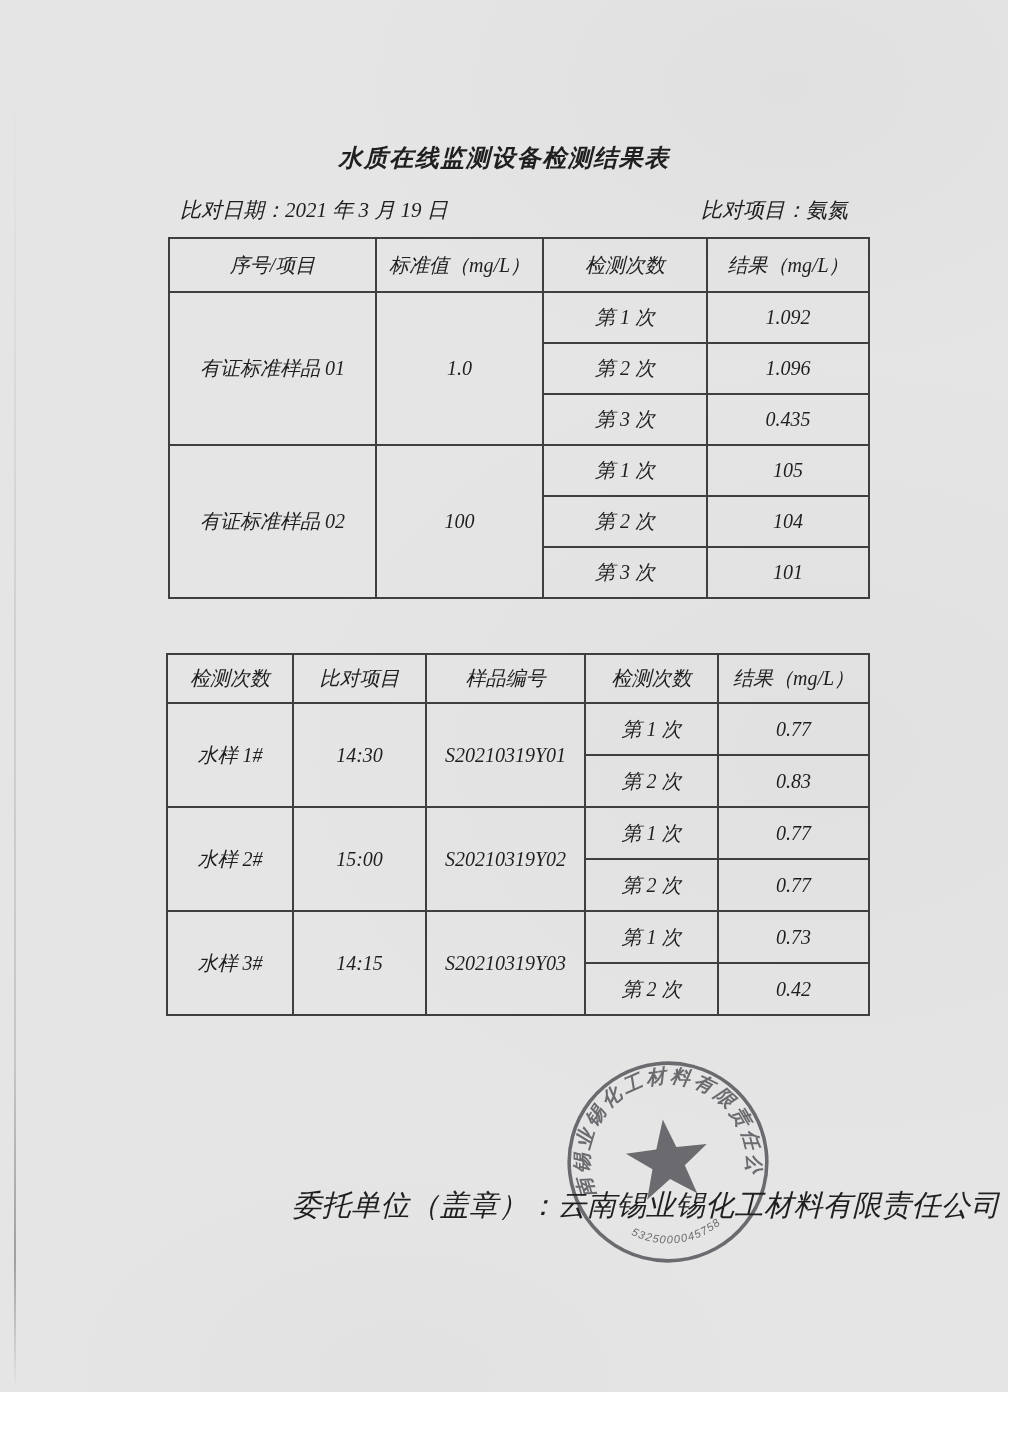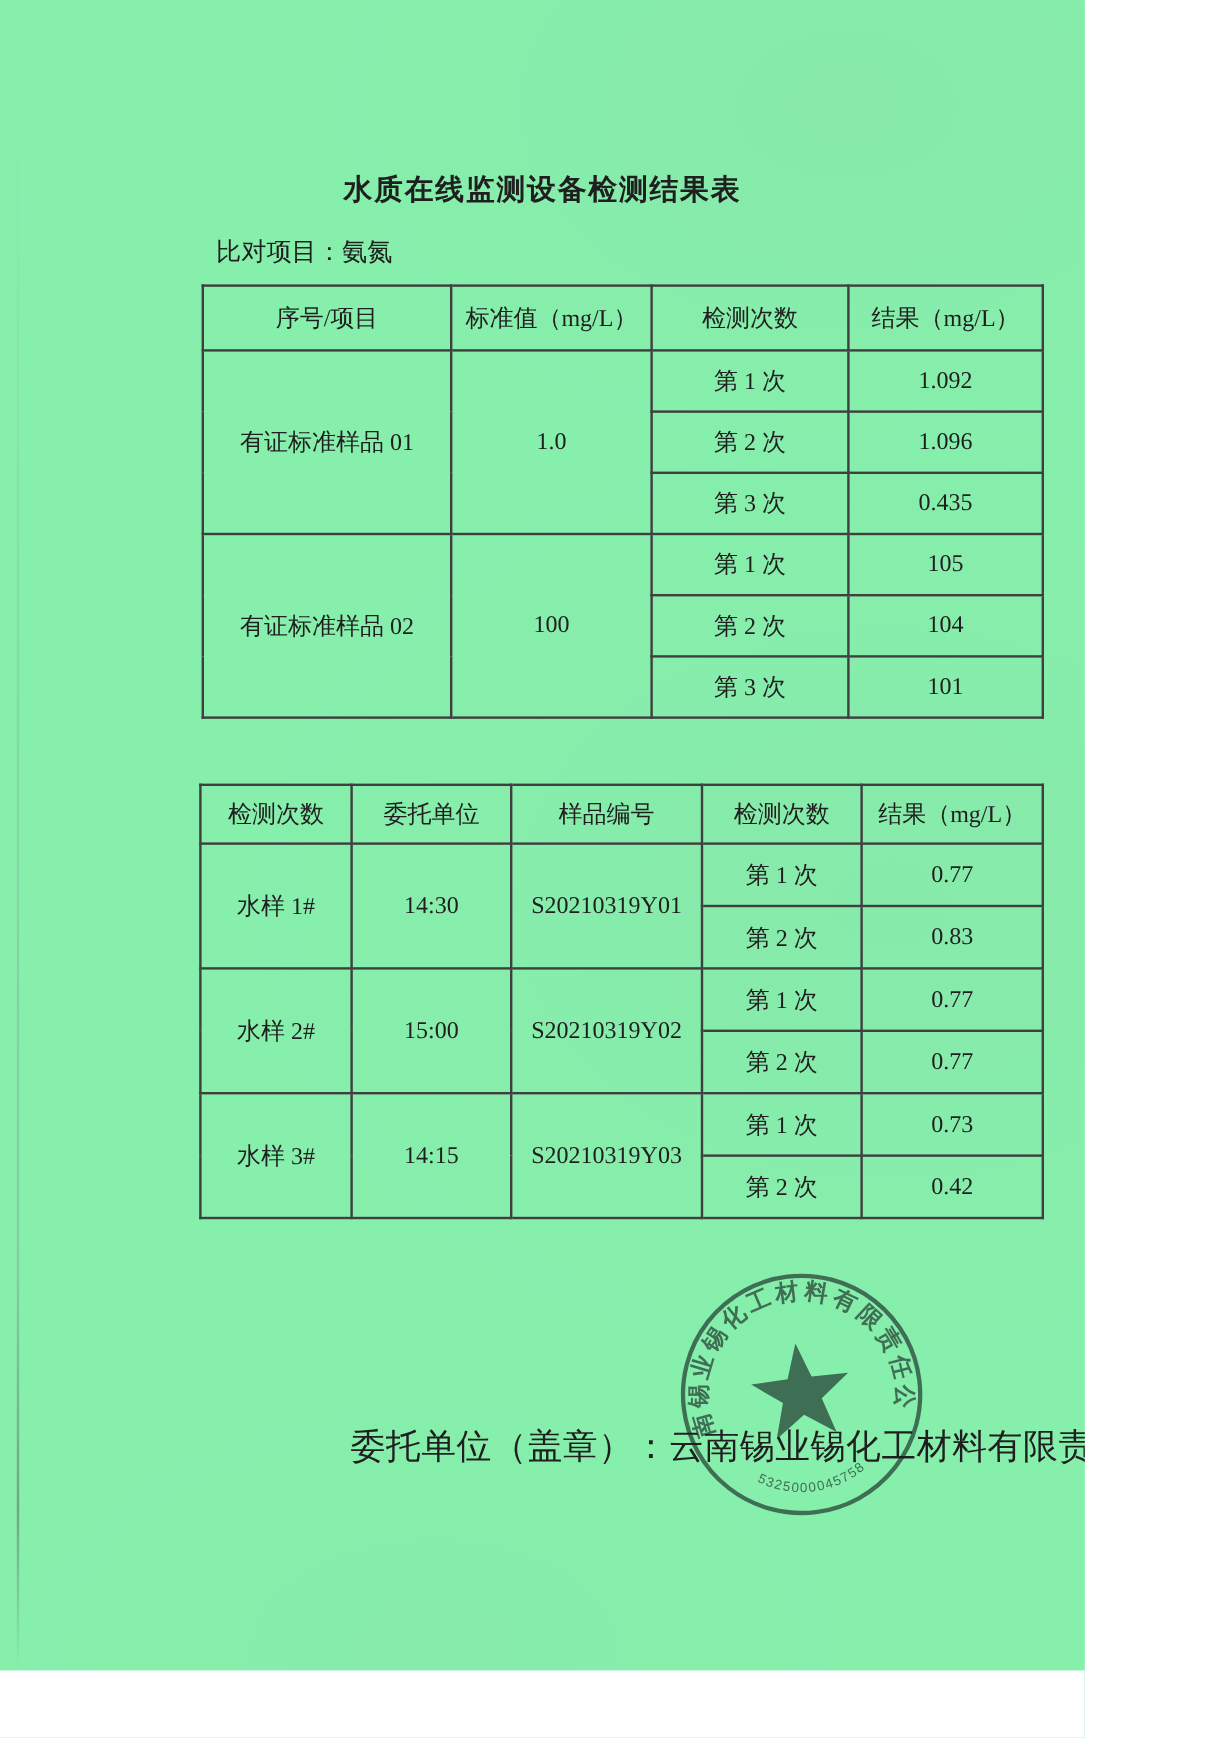--- a/index.html
+++ b/index.html
@@ -1,20 +1,21 @@
 <!DOCTYPE html>
 <html><head>
 <meta charset="utf-8">
 <style>
   html,body{margin:0;padding:0;background:#ffffff;}
   .page{
-    position:relative;width:904px;height:1448px;overflow:hidden;
-    background:#86efac;
+    position:relative;width:1008px;height:1448px;overflow:hidden;
+    background:#e5e5e5;
     font-family:"Liberation Serif","DejaVu Serif",serif;
     color:#1f1f1f;
+    font-style:italic;
   }
   .scan-shade{
     position:absolute;inset:0;pointer-events:none;
     background:
       radial-gradient(ellipse 620px 420px at 78% 6%, rgba(150,142,136,0.06), transparent 70%),
       radial-gradient(ellipse 760px 560px at 82% 52%, rgba(150,142,136,0.05), transparent 72%),
       radial-gradient(ellipse 500px 300px at 40% 95%, rgba(150,142,136,0.04), transparent 70%);
   }
   .edge-line{
     position:absolute;left:14px;top:80px;width:2px;height:1310px;
@@ -68,20 +69,21 @@
 <body>
 
 <div class="page">
   <div class="scan-shade"></div>
   <div class="edge-line"></div>
   <div class="bottom-strip"></div>
 
   <div class="doc-title">水质在线监测设备检测结果表</div>
 
   <div class="meta-row">
+    <span><span>比对日期：</span><span>2021 年 3 月 19 日</span></span>
     <span><span>比对项目：</span><span>氨氮</span></span>
   </div>
 
   <table class="t1">
     <colgroup>
         <col style="width:207px">
         <col style="width:167px">
         <col style="width:164px">
         <col style="width:162px">
       </colgroup>
@@ -127,21 +129,21 @@
     <colgroup>
         <col style="width:126px">
         <col style="width:133px">
         <col style="width:159px">
         <col style="width:133px">
         <col style="width:151px">
       </colgroup>
     <tbody>
         <tr>
       <th>检测次数</th>
-      <th>委托单位</th>
+      <th>比对项目</th>
       <th>样品编号</th>
       <th>检测次数</th>
       <th>结果（mg/L）</th>
     </tr>
     <tr>
       <td rowspan="2">水样 1#</td>
       <td rowspan="2">14:30</td>
       <td rowspan="2">S20210319Y01</td>
       <td>第 1 次</td>
       <td>0.77</td>

